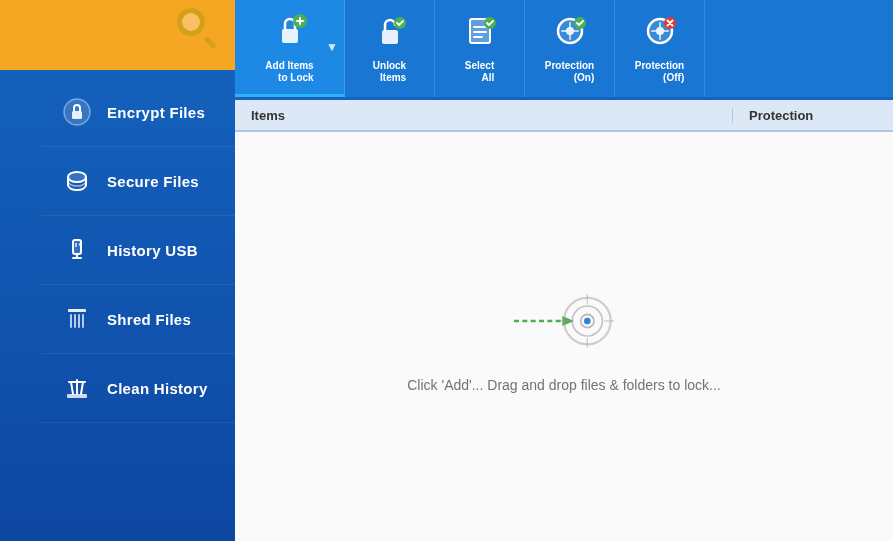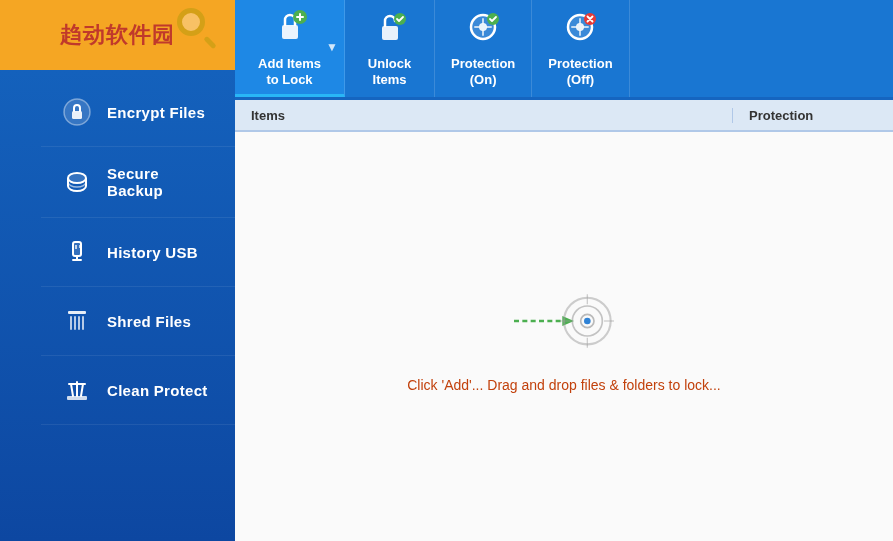--- a/index.html
+++ b/index.html
@@ -137,23 +137,23 @@
       border-bottom: 3px solid #29b6f6;
     }
 
     .toolbar-btn .btn-icon {
       font-size: 30px;
       margin-bottom: 4px;
       position: relative;
     }
 
     .toolbar-btn .btn-label {
-      font-size: 13px;
+      font-size: 10px;
       font-weight: 600;
-      text-align: center;
+      text-align: right;
       line-height: 1.2;
     }
 
     .toolbar-btn .dropdown-arrow {
       position: absolute;
       right: 6px;
       top: 50%;
       transform: translateY(-50%);
       font-size: 12px;
       color: rgba(255,255,255,0.8);
@@ -208,31 +208,30 @@
       position: relative;
       margin-bottom: 16px;
     }
 
     .target-svg {
       width: 100px;
       height: 80px;
     }
 
     .empty-hint {
-      color: #c2410c;
+      color: #737373;
       font-size: 14px;
     }
 
   </style>
 </head>
 <body>
 
 <div class="sidebar">
   <div class="logo-area">
-    <span class="logo-text">趋动软件园</span>
     <div class="logo-magnifier">
       <div class="glass"></div>
       <div class="handle"></div>
     </div>
   </div>
 
   <nav class="sidebar-nav">
 
     <div class="sidebar-item">
       <div class="icon-wrap">
@@ -246,21 +245,21 @@
     </div>
 
     <div class="sidebar-item">
       <div class="icon-wrap">
         <svg width="28" height="28" viewBox="0 0 28 28" fill="none">
           <ellipse cx="14" cy="10" rx="9" ry="5" stroke="white" stroke-width="2" fill="rgba(255,255,255,0.15)"></ellipse>
           <path d="M5 10v8c0 2.76 4.03 5 9 5s9-2.24 9-5V10" stroke="white" stroke-width="2" fill="none"></path>
           <path d="M5 14c0 2.76 4.03 5 9 5s9-2.24 9-5" stroke="white" stroke-width="1.5" fill="none" opacity="0.6"></path>
         </svg>
       </div>
-      <span class="item-label">Secure Backup</span>
+      <span class="item-label">Secure Files</span>
     </div>
 
     <div class="sidebar-item">
       <div class="icon-wrap">
         <svg width="28" height="28" viewBox="0 0 28 28" fill="none">
           <rect x="10" y="4" width="8" height="14" rx="2" stroke="white" stroke-width="2" fill="rgba(255,255,255,0.15)"></rect>
           <rect x="12" y="7" width="2" height="4" fill="white" opacity="0.7"></rect>
           <rect x="16" y="7" width="2" height="3" fill="white" opacity="0.7"></rect>
           <path d="M14 18v4M10 22h8" stroke="white" stroke-width="2" stroke-linecap="round"></path>
         </svg>
@@ -283,21 +282,21 @@
     </div>
 
     <div class="sidebar-item">
       <div class="icon-wrap">
         <svg width="28" height="28" viewBox="0 0 28 28" fill="none">
           <rect x="4" y="20" width="20" height="4" rx="1" fill="white" opacity="0.8"></rect>
           <path d="M8 8l2 12M14 6v14M20 8l-2 12" stroke="white" stroke-width="2" stroke-linecap="round"></path>
           <path d="M6 8h16" stroke="white" stroke-width="2" stroke-linecap="round"></path>
         </svg>
       </div>
-      <span class="item-label">Clean Protect</span>
+      <span class="item-label">Clean History</span>
     </div>
 
   </nav>
 </div>
 
 <div class="main">
 
   <div class="toolbar">
 
     <div class="toolbar-btn active" style="min-width:110px; position:relative;">
@@ -321,20 +320,32 @@
           <rect x="10" y="17" width="16" height="14" rx="2" fill="white" opacity="0.9"></rect>
           <path d="M13 17v-5a5 5 0 0 1 10 0" stroke="white" stroke-width="2.5" fill="none" stroke-linecap="round"></path>
 
           <circle cx="28" cy="10" r="6" fill="#4caf50"></circle>
           <path d="M25 10l2 2 4-4" stroke="white" stroke-width="1.8" stroke-linecap="round" stroke-linejoin="round"></path>
         </svg>
       </div>
       <span class="btn-label">Unlock<br>Items</span>
     </div>
 
+    <div class="toolbar-btn">
+      <div class="btn-icon">
+        <svg width="36" height="36" viewBox="0 0 36 36" fill="none">
+          <rect x="8" y="6" width="20" height="24" rx="2" fill="rgba(255,255,255,0.3)" stroke="white" stroke-width="2"></rect>
+          <path d="M12 14h12M12 19h12M12 24h8" stroke="white" stroke-width="2" stroke-linecap="round"></path>
+
+          <circle cx="28" cy="10" r="6" fill="#4caf50"></circle>
+          <path d="M25 10l2 2 4-4" stroke="white" stroke-width="1.8" stroke-linecap="round" stroke-linejoin="round"></path>
+        </svg>
+      </div>
+      <span class="btn-label">Select<br>All</span>
+    </div>
 
     <div class="toolbar-btn">
       <div class="btn-icon">
         <svg width="36" height="36" viewBox="0 0 36 36" fill="none">
           <circle cx="18" cy="18" r="12" stroke="white" stroke-width="2.5" fill="rgba(255,255,255,0.15)"></circle>
           <path d="M18 10v4M18 22v4M10 18h4M22 18h4" stroke="white" stroke-width="2" stroke-linecap="round" opacity="0.7"></path>
           <circle cx="18" cy="18" r="4" fill="white" opacity="0.9"></circle>
 
           <circle cx="28" cy="10" r="6" fill="#4caf50"></circle>
           <path d="M25 10l2 2 4-4" stroke="white" stroke-width="1.8" stroke-linecap="round" stroke-linejoin="round"></path>

